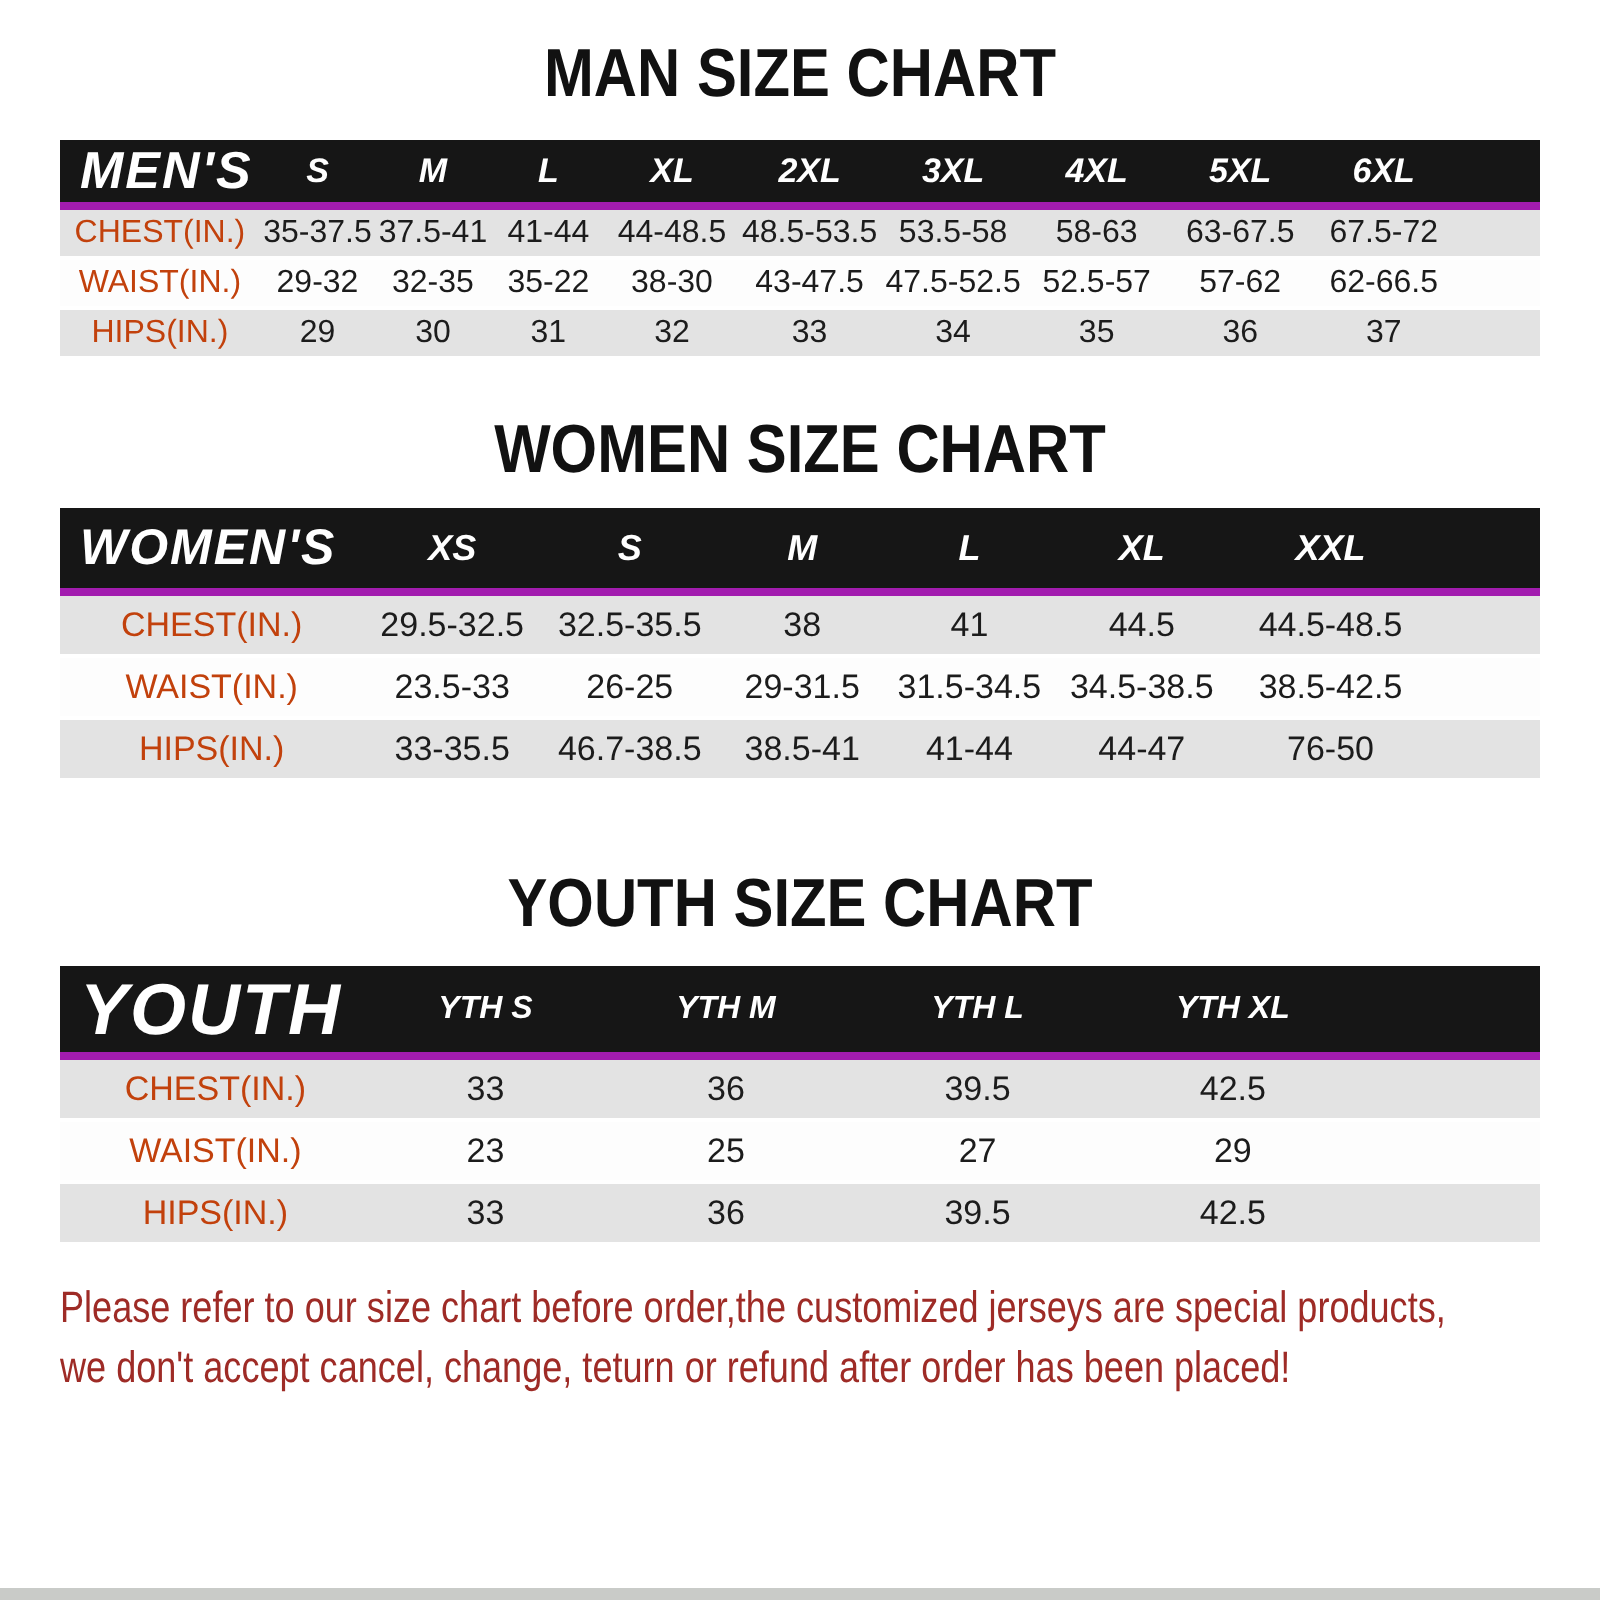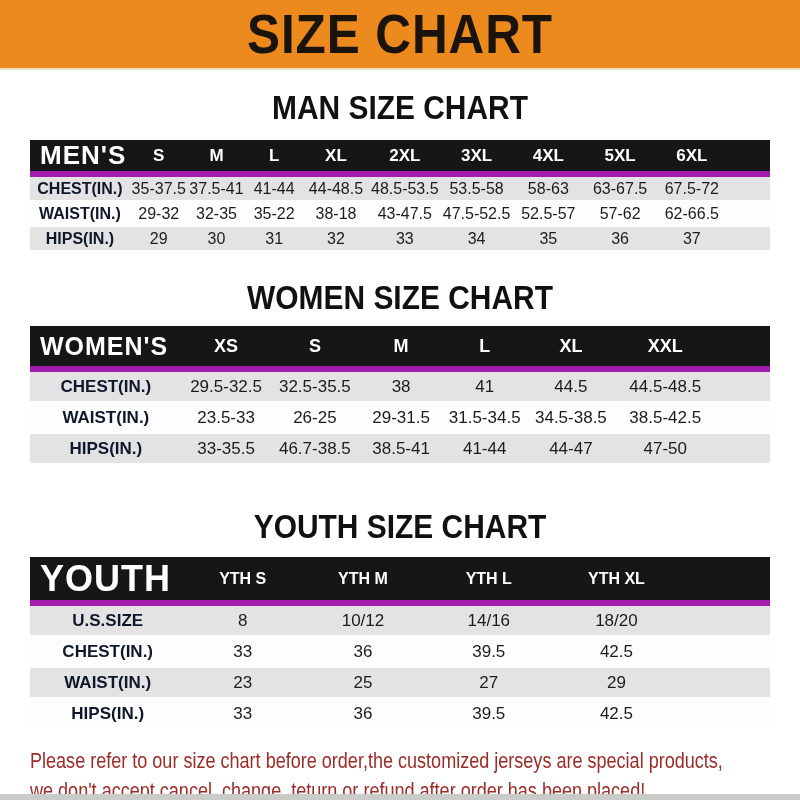--- a/index.html
+++ b/index.html
@@ -12,28 +12,28 @@
 
   
   h2{margin:0;text-align:center;font-size:34px;font-weight:bold;color:#111;line-height:34px;transform:scaleX(0.88);white-space:nowrap;}
   .h-man{margin-top:20px;margin-bottom:16px;}
   .h-women{margin-top:28px;margin-bottom:12px;}
   .h-youth{margin-top:44px;margin-bottom:14px;}
 
   
   .size-table{width:740px;margin:0 auto;}
   table{width:100%;border-collapse:collapse;table-layout:fixed;}
-  thead tr{background:#161616;border-bottom:6px solid #a21caf;}
+  thead tr{background:#161616;border-bottom:4px solid #a21caf;font-style:italic;}
   thead th{color:#ffffff;font-weight:bold;text-align:center;padding:0;}
   th.corner{text-align:left;padding-left:10px;letter-spacing:1px;white-space:nowrap;}
   tbody tr{border-bottom:2px solid #ffffff;}
   tbody tr:nth-child(odd){background:#E3E3E3;}
   tbody tr:nth-child(even){background:#FDFDFD;}
   tbody td{text-align:center;color:#1C1C1C;padding:0;white-space:nowrap;}
-  td.rowlabel{color:#0f172a;font-weight:bold;}
+  td.rowlabel{color:#c2410c;}
 
   .t0 thead th{height:30px;font-size:17px;}
   .t0 th.corner{font-size:26px;}
   .t0 tbody td{height:23px;font-size:16px;}
 
   .t1 thead th{height:40px;font-size:18px;}
   .t1 th.corner{font-size:25px;}
   .t1 tbody td{height:29px;font-size:17px;}
 
   .t2 thead th{height:43px;font-size:16px;}
@@ -44,23 +44,20 @@
   .footer{margin-top:16px;margin-left:30px;}
   .footer p{margin:0;font-size:22px;line-height:30px;color:#9E2B26;transform:scaleX(0.82);transform-origin:left center;white-space:nowrap;}
 
   .bottom-strip{position:absolute;left:0;right:0;bottom:0;height:6px;background:#C9CBC8;}
 </style>
 </head>
 <body>
 
 <div class="page">
 
-  <header class="banner">
-    <h1>SIZE CHART</h1>
-  </header>
 
   <main>
 
     <section>
       <h2 class="h-man">MAN SIZE CHART</h2>
       <div class="size-table">
           <table class="t0">
             <colgroup>
               <col style="width: 13.5%;">
               <col style="width: 7.8%;">
@@ -101,21 +98,21 @@
                 <td>58-63</td>
                 <td>63-67.5</td>
                 <td>67.5-72</td>
                 <td class="spacer"></td>
               </tr>
               <tr>
                 <td class="rowlabel">WAIST(IN.)</td>
                 <td>29-32</td>
                 <td>32-35</td>
                 <td>35-22</td>
-                <td>38-18</td>
+                <td>38-30</td>
                 <td>43-47.5</td>
                 <td>47.5-52.5</td>
                 <td>52.5-57</td>
                 <td>57-62</td>
                 <td>62-66.5</td>
                 <td class="spacer"></td>
               </tr>
               <tr>
                 <td class="rowlabel">HIPS(IN.)</td>
                 <td>29</td>
@@ -181,21 +178,21 @@
                 <td>38.5-42.5</td>
                 <td class="spacer"></td>
               </tr>
               <tr>
                 <td class="rowlabel">HIPS(IN.)</td>
                 <td>33-35.5</td>
                 <td>46.7-38.5</td>
                 <td>38.5-41</td>
                 <td>41-44</td>
                 <td>44-47</td>
-                <td>47-50</td>
+                <td>76-50</td>
                 <td class="spacer"></td>
               </tr>
             </tbody>
           </table>
         </div>
     </section>
 
     <section>
       <h2 class="h-youth">YOUTH SIZE CHART</h2>
       <div class="size-table">
@@ -213,28 +210,20 @@
                 <th class="corner">YOUTH</th>
                 <th>YTH S</th>
                 <th>YTH M</th>
                 <th>YTH L</th>
                 <th>YTH XL</th>
                 <th class="spacer"></th>
               </tr>
             </thead>
             <tbody>
               <tr>
-                <td class="rowlabel">U.S.SIZE</td>
-                <td>8</td>
-                <td>10/12</td>
-                <td>14/16</td>
-                <td>18/20</td>
-                <td class="spacer"></td>
-              </tr>
-              <tr>
                 <td class="rowlabel">CHEST(IN.)</td>
                 <td>33</td>
                 <td>36</td>
                 <td>39.5</td>
                 <td>42.5</td>
                 <td class="spacer"></td>
               </tr>
               <tr>
                 <td class="rowlabel">WAIST(IN.)</td>
                 <td>23</td>

